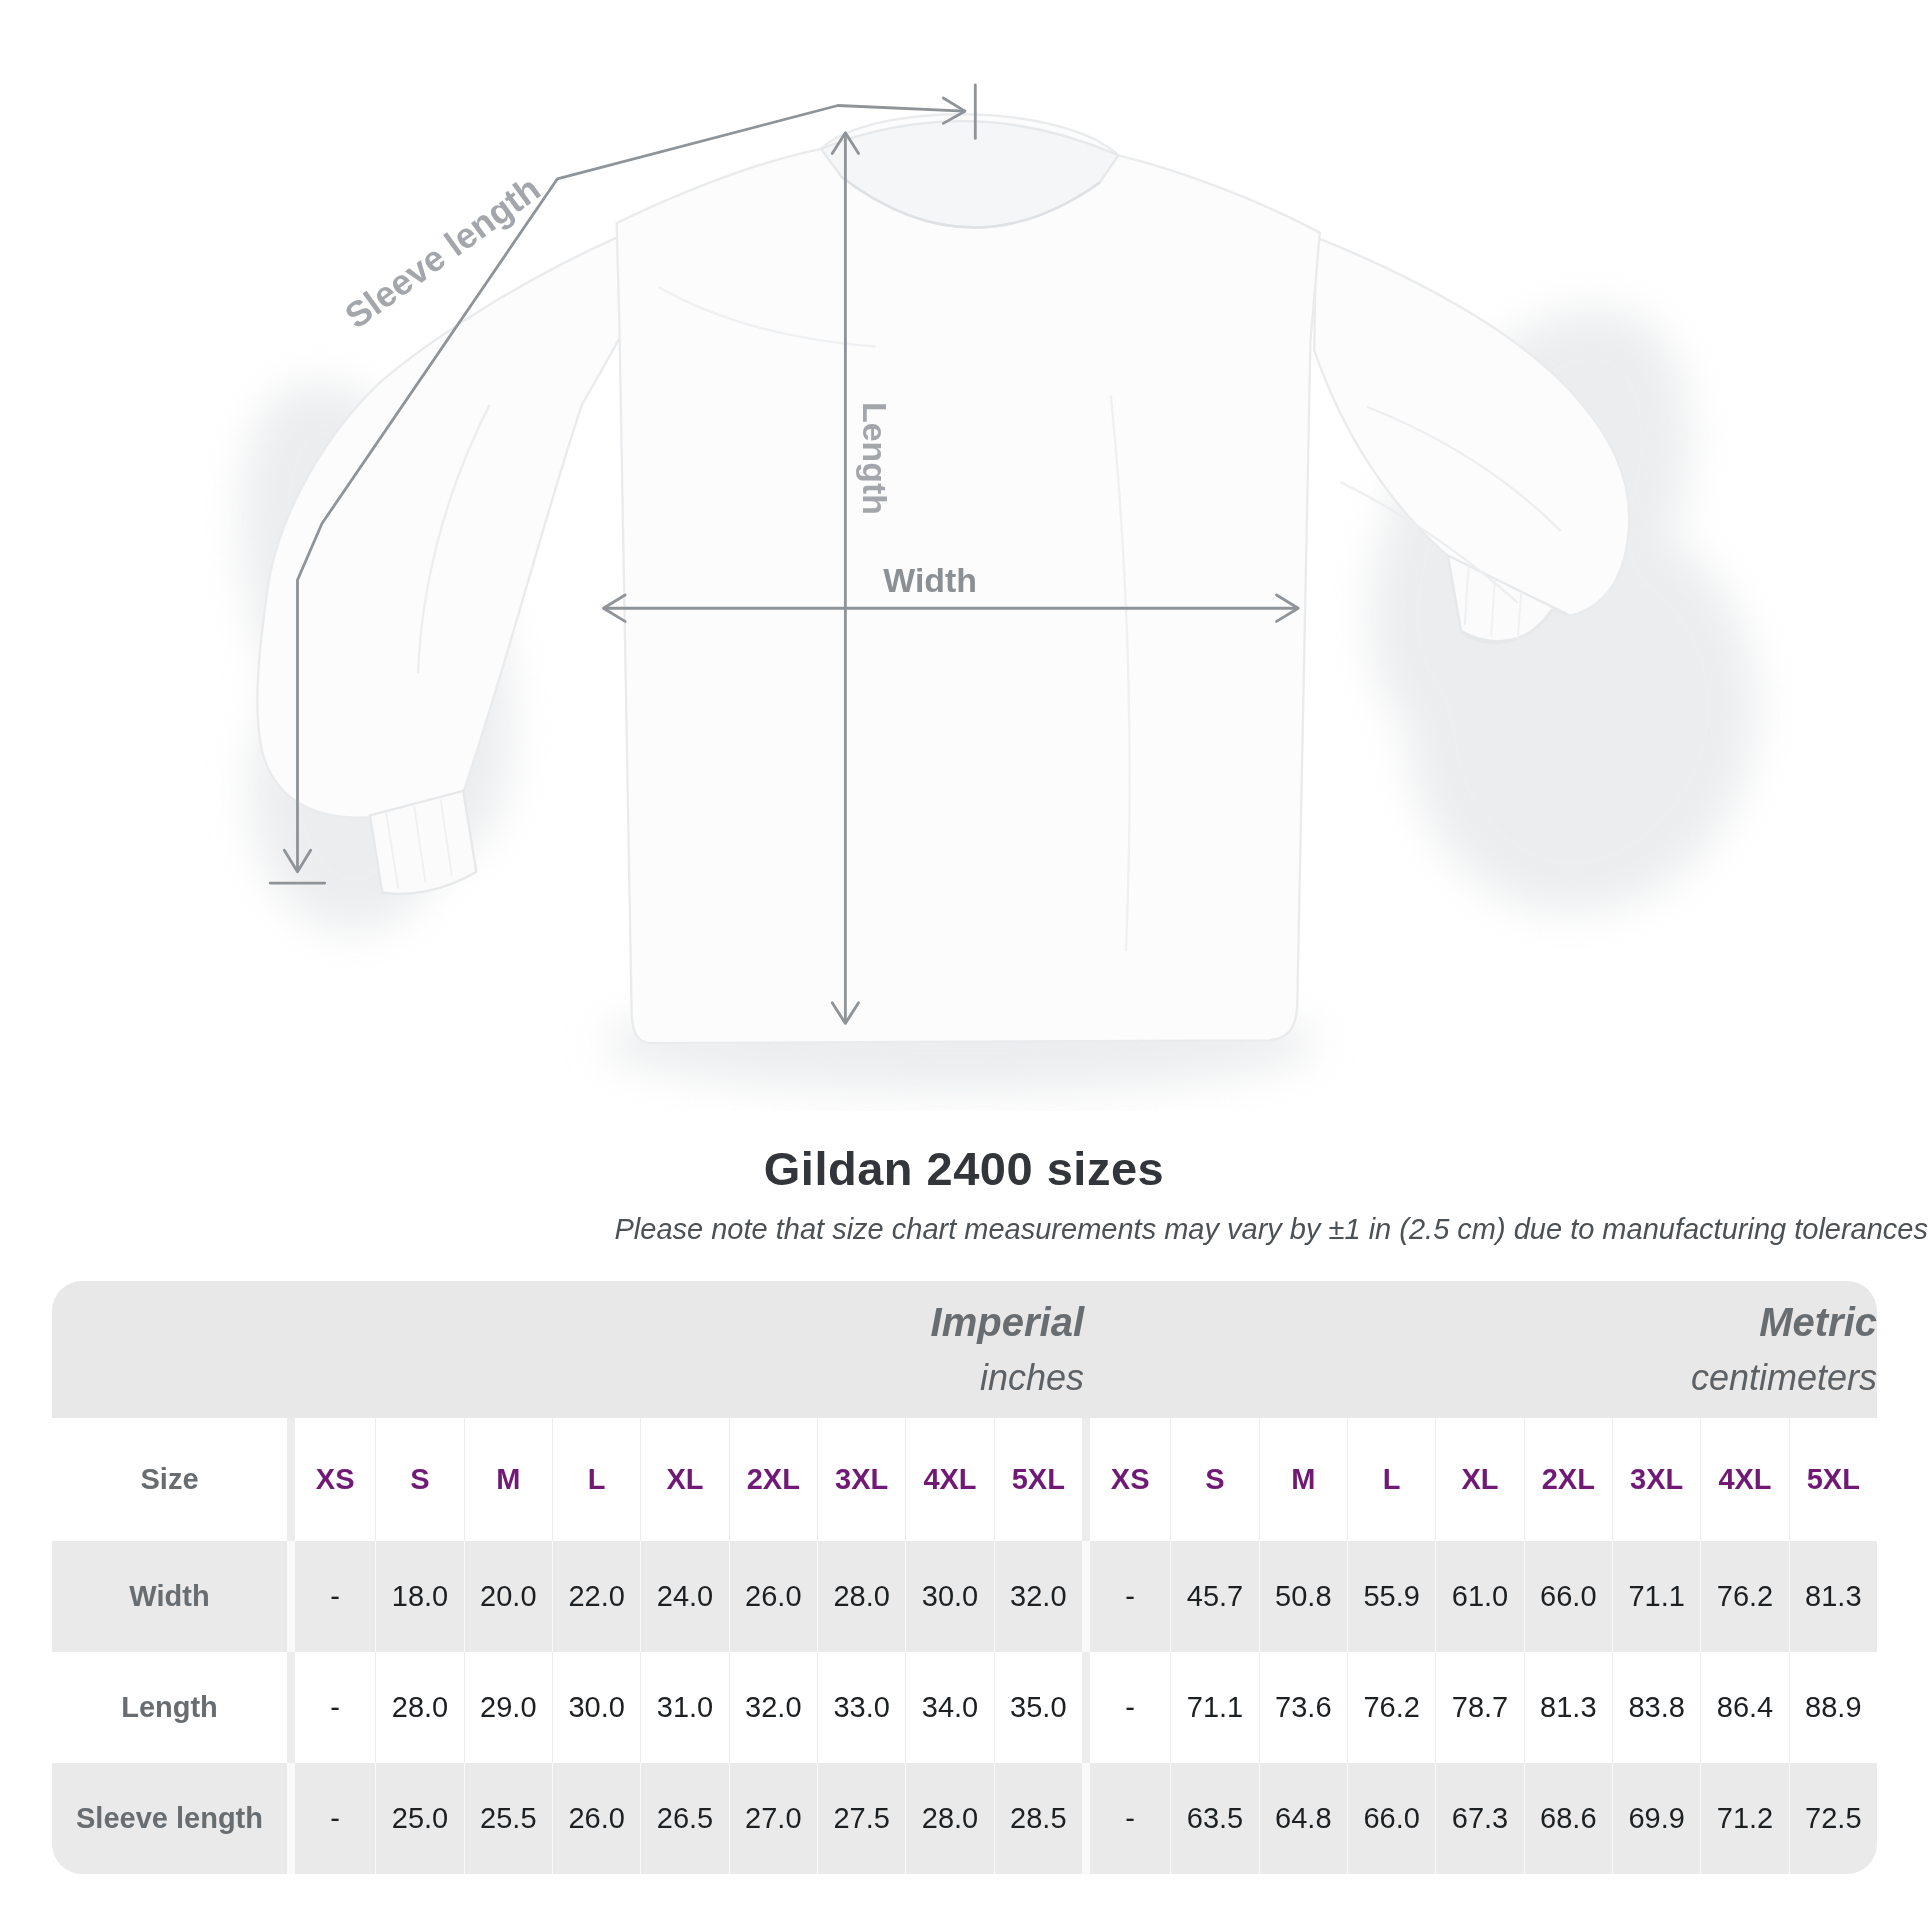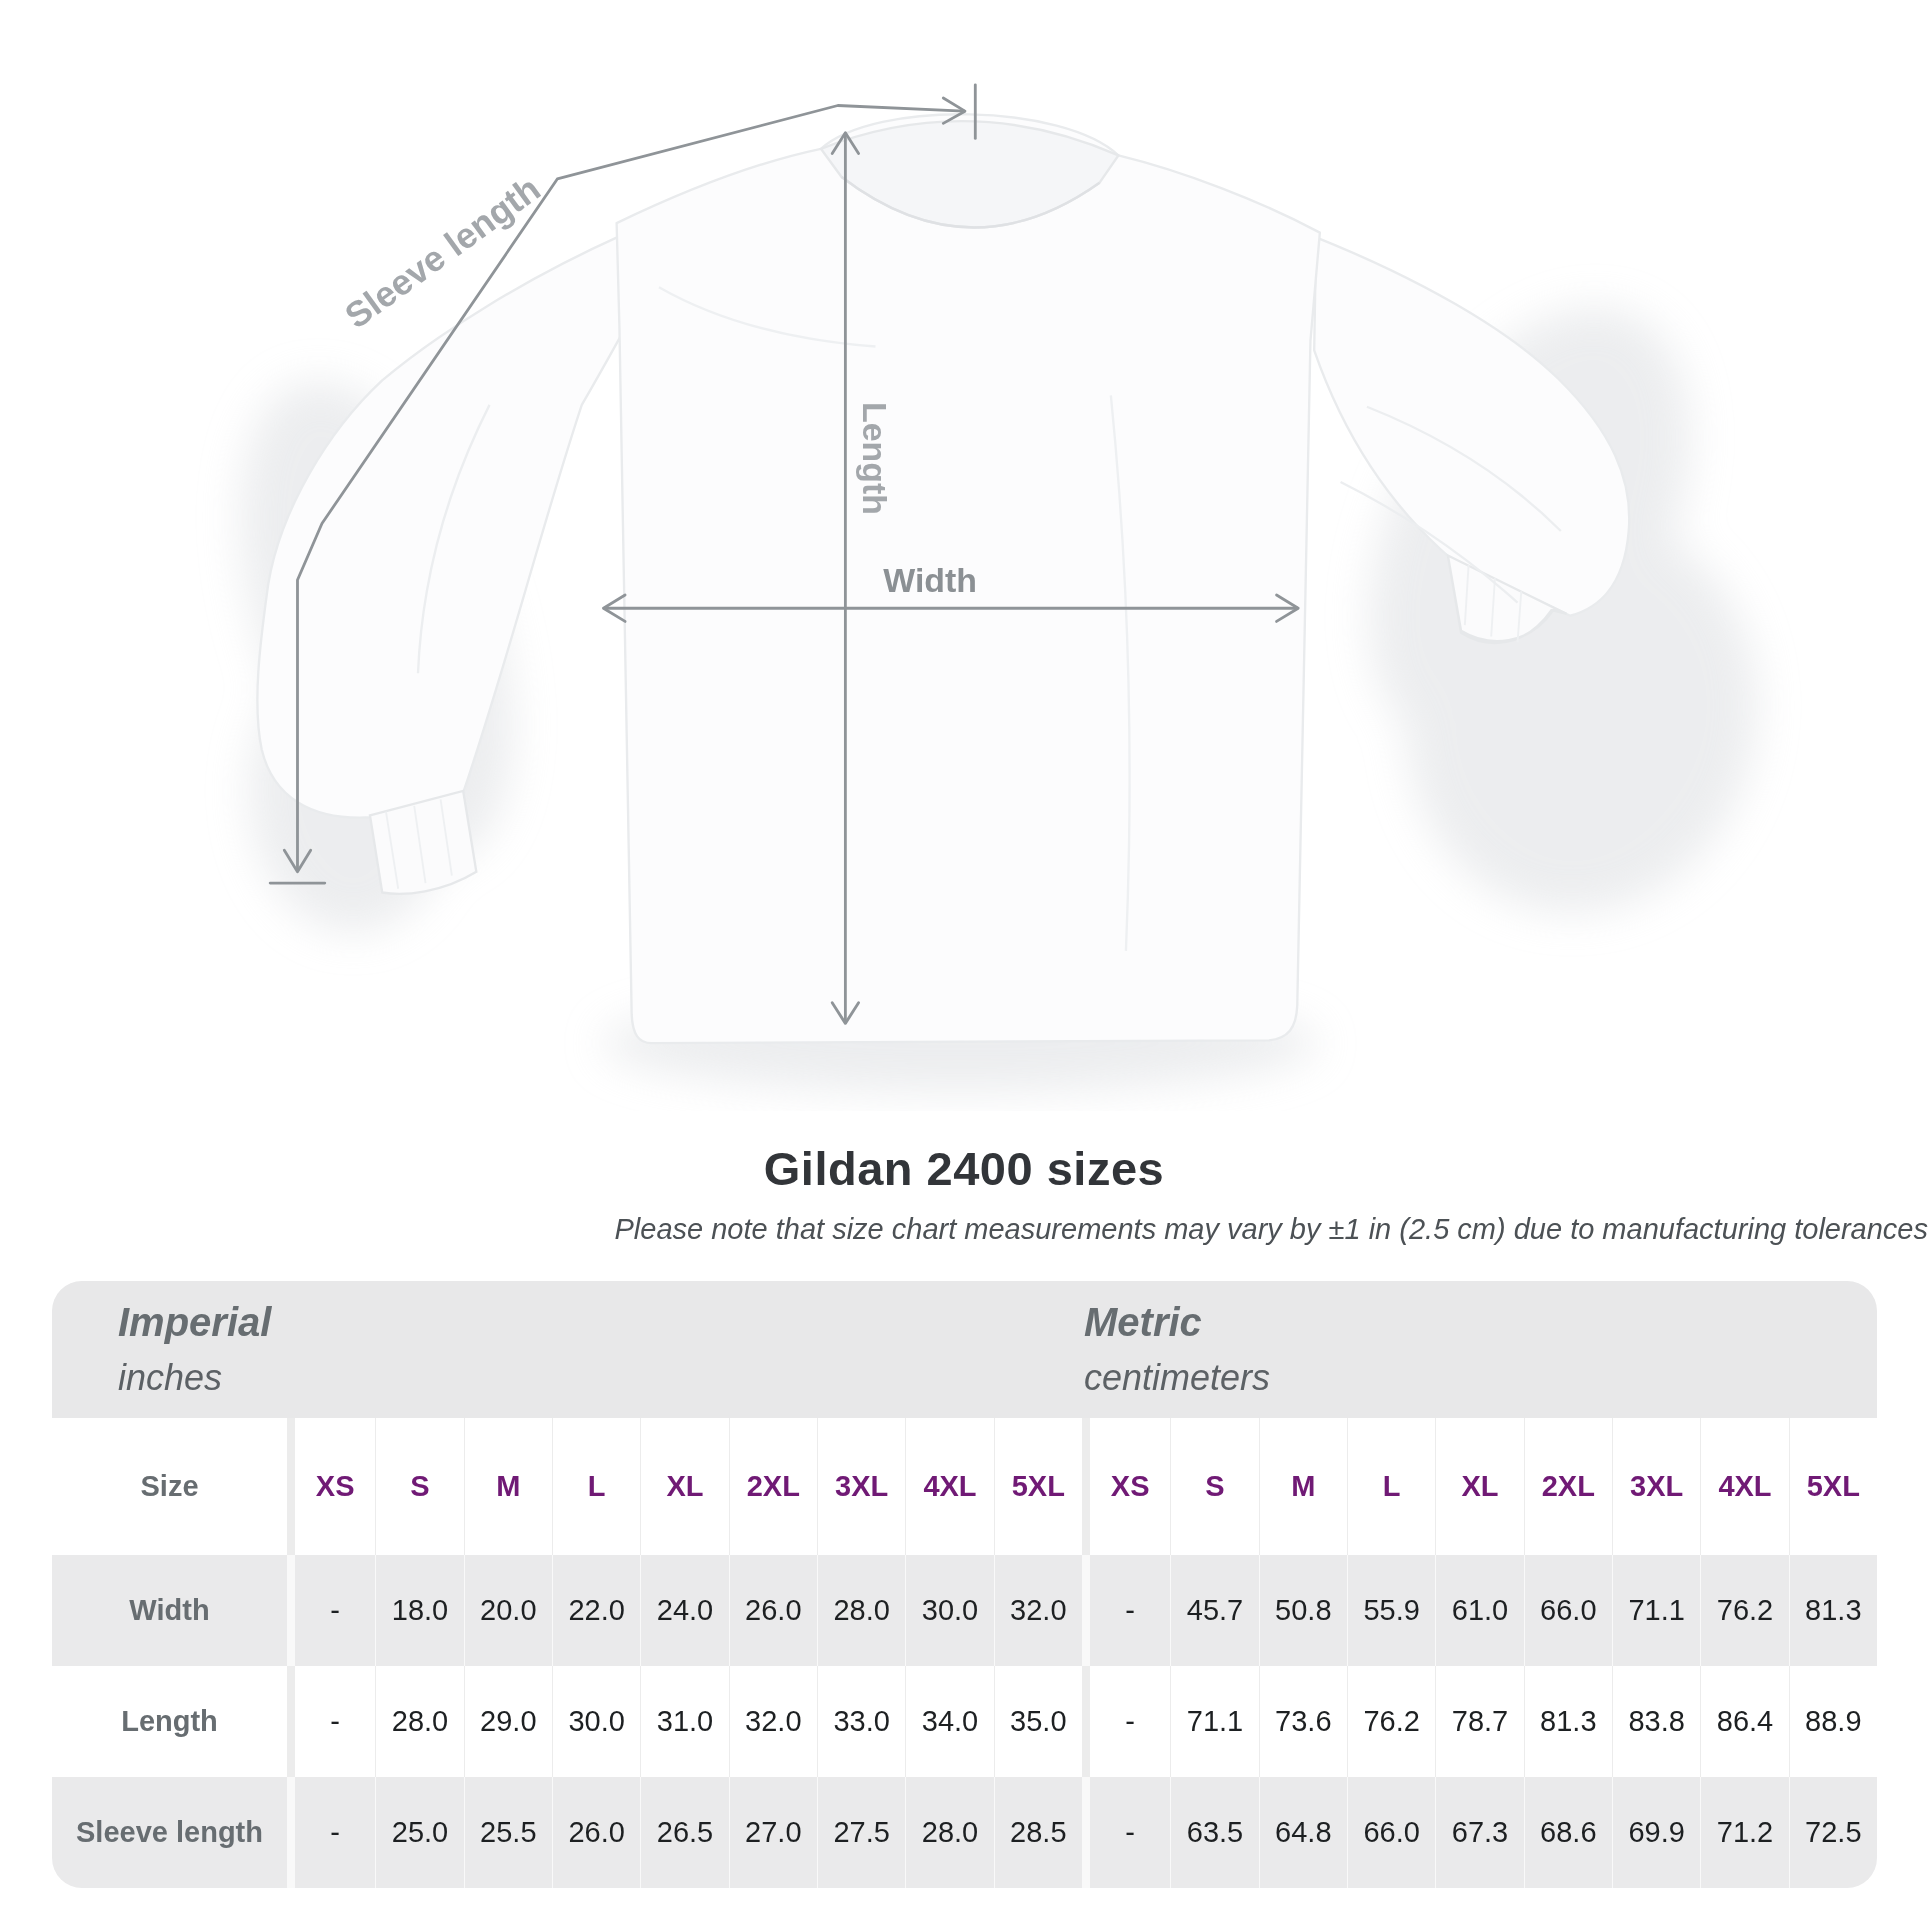--- a/index.html
+++ b/index.html
@@ -23,27 +23,27 @@
   }
 
   
   .size-table{
     position:absolute;left:52px;top:1281px;width:1825px;
     border-radius:30px;overflow:hidden;
   }
   .unit-band{
     display:grid;grid-template-columns:1032px 1fr;height:137px;background:#e8e8e9;
   }
-  .unit-cell{display:flex;flex-direction:column;align-items:flex-start;justify-content:center;gap:11.3px;}
+  .unit-cell{display:flex;flex-direction:column;align-items:flex-end;justify-content:center;gap:11.3px;}
   .unit-cell.imperial{padding-left:66px;}
   .unit-label{font-size:40px;font-weight:bold;font-style:italic;color:#676d71;}
   .unit-sub{font-size:36px;font-style:italic;color:#5c6165;}
 
   .trow{display:grid;grid-template-columns:235px repeat(18,1fr);}
-  .row-header{background:#ffffff;height:137px;--sep:#ececec;}
+  .row-header{background:#ffffff;height:123px;--sep:#ececec;}
   .row-gray{background:#eaeaeb;height:111px;--sep:#f9f9f9;}
   .row-white{background:#ffffff;height:111px;--sep:#ececec;}
   .rlabel{
     display:flex;align-items:center;justify-content:center;height:100%;
     font-size:29px;font-weight:bold;color:#676d71;text-align:center;
   }
   .cell{
     display:flex;align-items:center;justify-content:center;height:100%;
     font-size:29px;color:#1d2022;border-left:1.9px solid var(--sep);
   }

